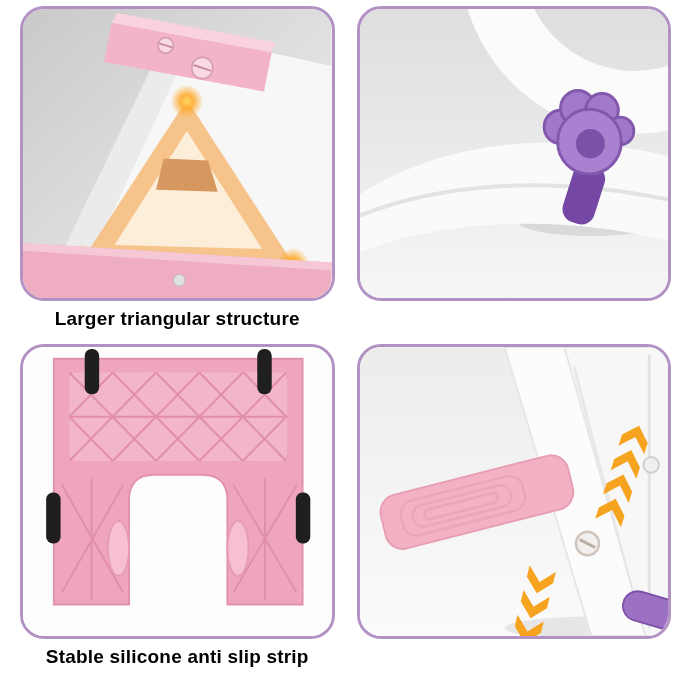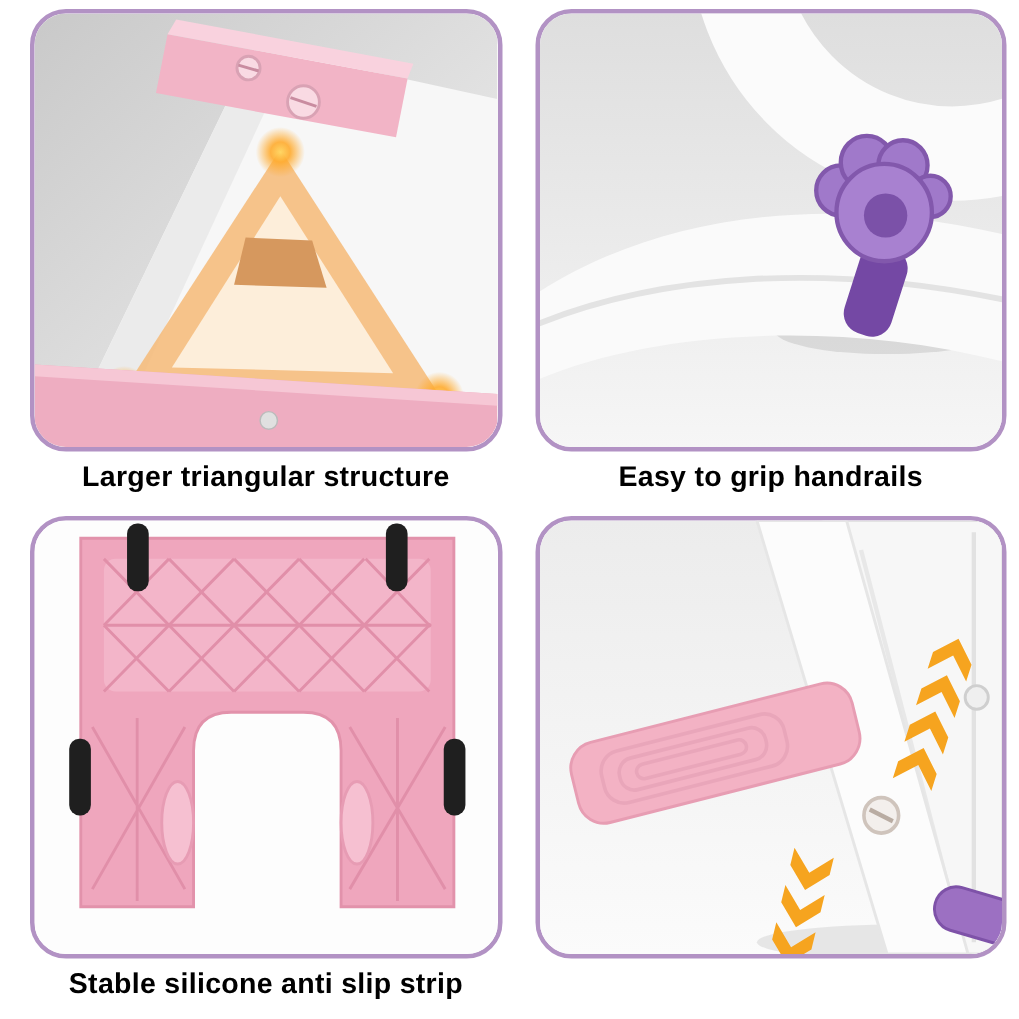--- a/index.html
+++ b/index.html
@@ -89,21 +89,20 @@
             <rect x="-4" y="28" width="34" height="62" rx="14" fill="#7448a4" transform="rotate(18)"></rect>
             <circle cx="-30" cy="-8" r="17" fill="#a079ca" stroke="#8258ac" stroke-width="3"></circle>
             <circle cx="-12" cy="-27" r="18" fill="#a079ca" stroke="#8258ac" stroke-width="3"></circle>
             <circle cx="13" cy="-25" r="17" fill="#a079ca" stroke="#8258ac" stroke-width="3"></circle>
             <circle cx="32" cy="-4" r="14" fill="#a079ca" stroke="#8258ac" stroke-width="3"></circle>
             <circle cx="0" cy="7" r="33" fill="#a881d0" stroke="#8258ac" stroke-width="3"></circle>
             <circle cx="1" cy="9" r="15" fill="#7b51a8"></circle>
           </g>
         </svg>
       </div>
-      <figcaption class="caption">Easy to grip handrails</figcaption>
     </figure>
 
     <figure class="cell" style="margin:0">
       <div class="panel">
         <svg viewBox="0 0 320 294" preserveAspectRatio="none" role="img">
           <rect width="320" height="294" fill="#fdfdfd"></rect>
 
           <path d="M32,12 H290 V262 H212 V156 Q212,130 186,130 H136 Q110,130 110,156 V262 H32 Z" fill="#efa6bd" stroke="#e292ab" stroke-width="2"></path>
           <rect x="48" y="26" width="226" height="90" rx="8" fill="#f3b5c9"></rect>
 

